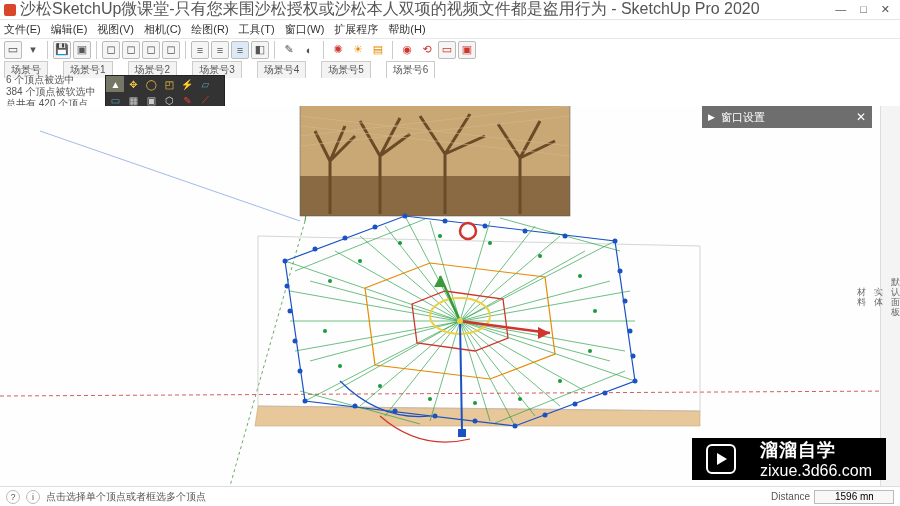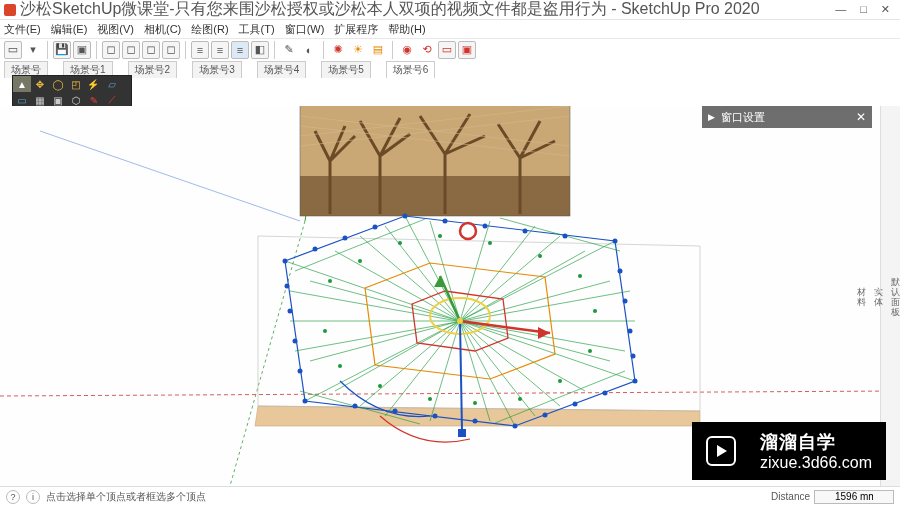--- a/index.html
+++ b/index.html
@@ -46,21 +46,21 @@
   .right-rail { position:absolute; right:0; top:0; bottom:0; width:20px; background:#f4f4f4; border-left:1px solid #ddd; display:flex; flex-direction:column; align-items:center; padding-top:4px; gap:8px; font-size:9px; color:#666; writing-mode:vertical-rl;}
   .right-rail div{ writing-mode:horizontal-tb; font-size:9px; text-align:center; line-height:1.1;}
 
   
   .statusbar { position:absolute; left:0; right:0; bottom:0; height:20px; background:#fff; border-top:1px solid #ddd; display:flex; align-items:center; font-size:10px; color:#555; padding:0 6px;}
   .statusbar .sicon { width:14px; height:14px; border:1px solid #bbb; border-radius:50%; display:flex; align-items:center; justify-content:center; margin-right:6px; font-size:9px;}
   .vcb { margin-left:auto; display:flex; align-items:center; gap:4px;}
   .vcb input { width:80px; height:14px; font-size:10px; padding:0 20px; border:1px solid #bbb; background:#f8f8f8;}
 
   
-  .watermark { position:absolute; right:14px; bottom:26px; background:#000; color:#fff; padding:8px 14px; display:flex; align-items:center; gap:24px; font-size:18px; font-weight:bold; letter-spacing:1px;}
+  .watermark { position:absolute; right:14px; bottom:26px; background:#000; color:#fff; padding:0 14px; display:flex; align-items:center; gap:24px; font-size:18px; font-weight:bold; letter-spacing:1px;}
   .watermark .play { width:30px; height:30px; border:2px solid #fff; border-radius:6px; display:flex; align-items:center; justify-content:center;}
   .watermark .play::before{ content:""; border-left:10px solid #fff; border-top:6px solid transparent; border-bottom:6px solid transparent; margin-left:3px;}
   .watermark .url{ font-size:16px; font-weight:normal; letter-spacing:0; display:block;}
 
 </style>
 </head>
 <body>
 
 <div class="titlebar">
   <div class="app-icon"></div>
@@ -118,20 +118,25 @@
   <div class="scene-tab">场景号</div>
   <div class="scene-tab">场景号1</div>
   <div class="scene-tab">场景号2</div>
   <div class="scene-tab">场景号3</div>
   <div class="scene-tab">场景号4</div>
   <div class="scene-tab">场景号5</div>
   <div class="scene-tab active">场景号6</div>
 </div>
 
 <div class="info-strip">
+  <div class="left-info">
+    <div>6 个顶点被选中</div>
+    <div>384 个顶点被软选中</div>
+    <div>总共有 420 个顶点</div>
+  </div>
   <div class="mini-toolbar">
     <div class="mt sel" style="color:#fff">▲</div>
     <div class="mt" style="color:#f0c040">✥</div>
     <div class="mt" style="color:#f0c040">◯</div>
     <div class="mt" style="color:#f0c040">◰</div>
     <div class="mt" style="color:#f0c040">⚡</div>
     <div class="mt" style="color:#5ac">▱</div>
     <div class="mt" style="color:#5ac">▭</div>
     <div class="mt" style="color:#ccc">▦</div>
     <div class="mt" style="color:#ccc">▣</div>

